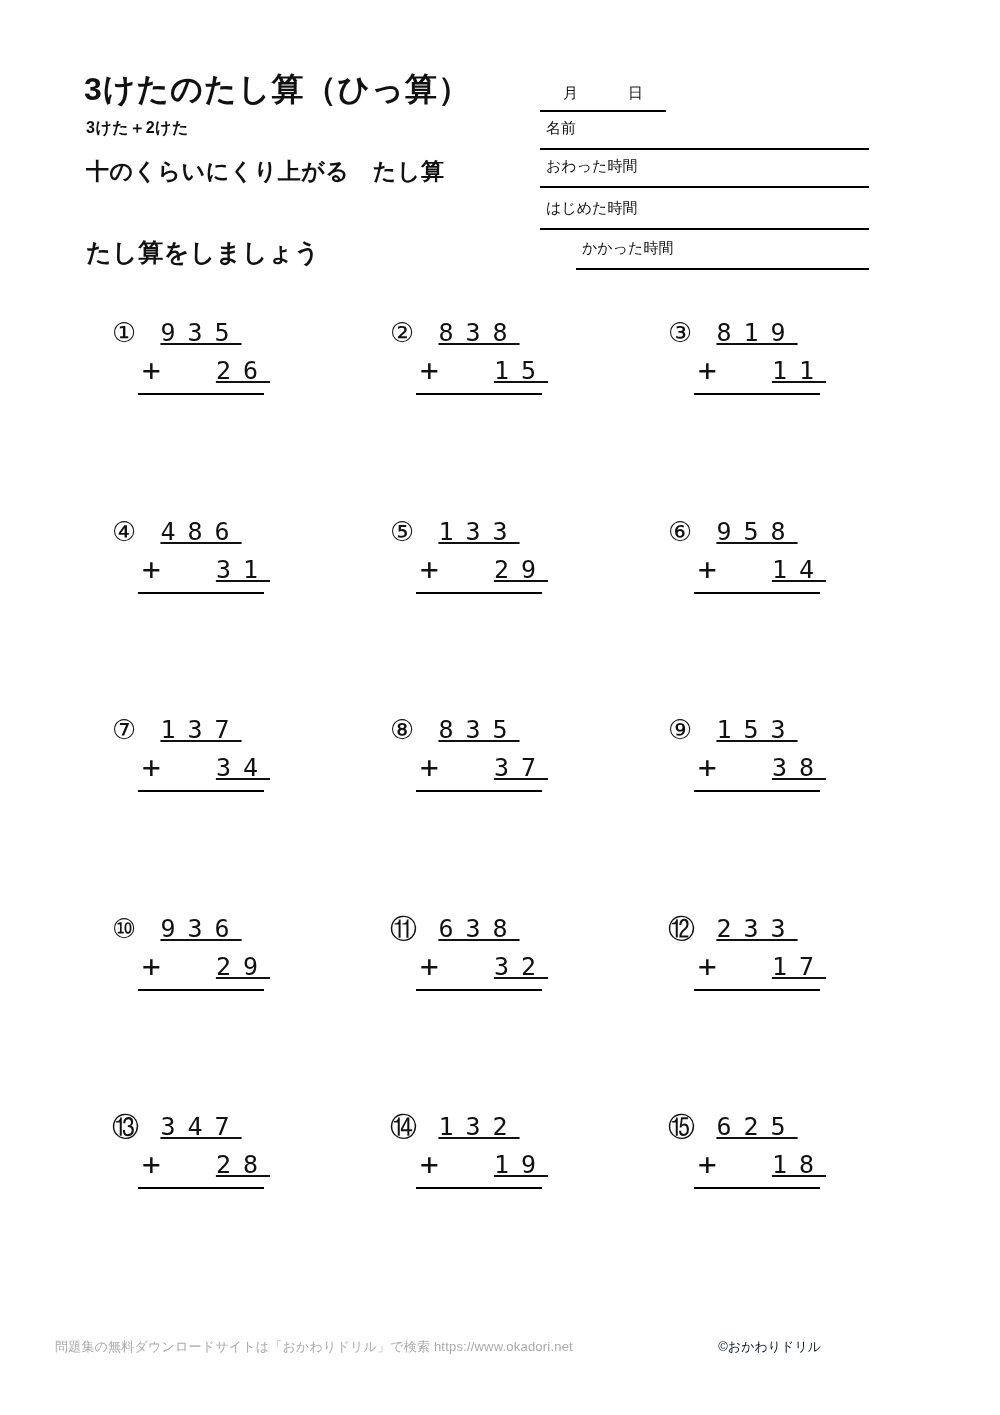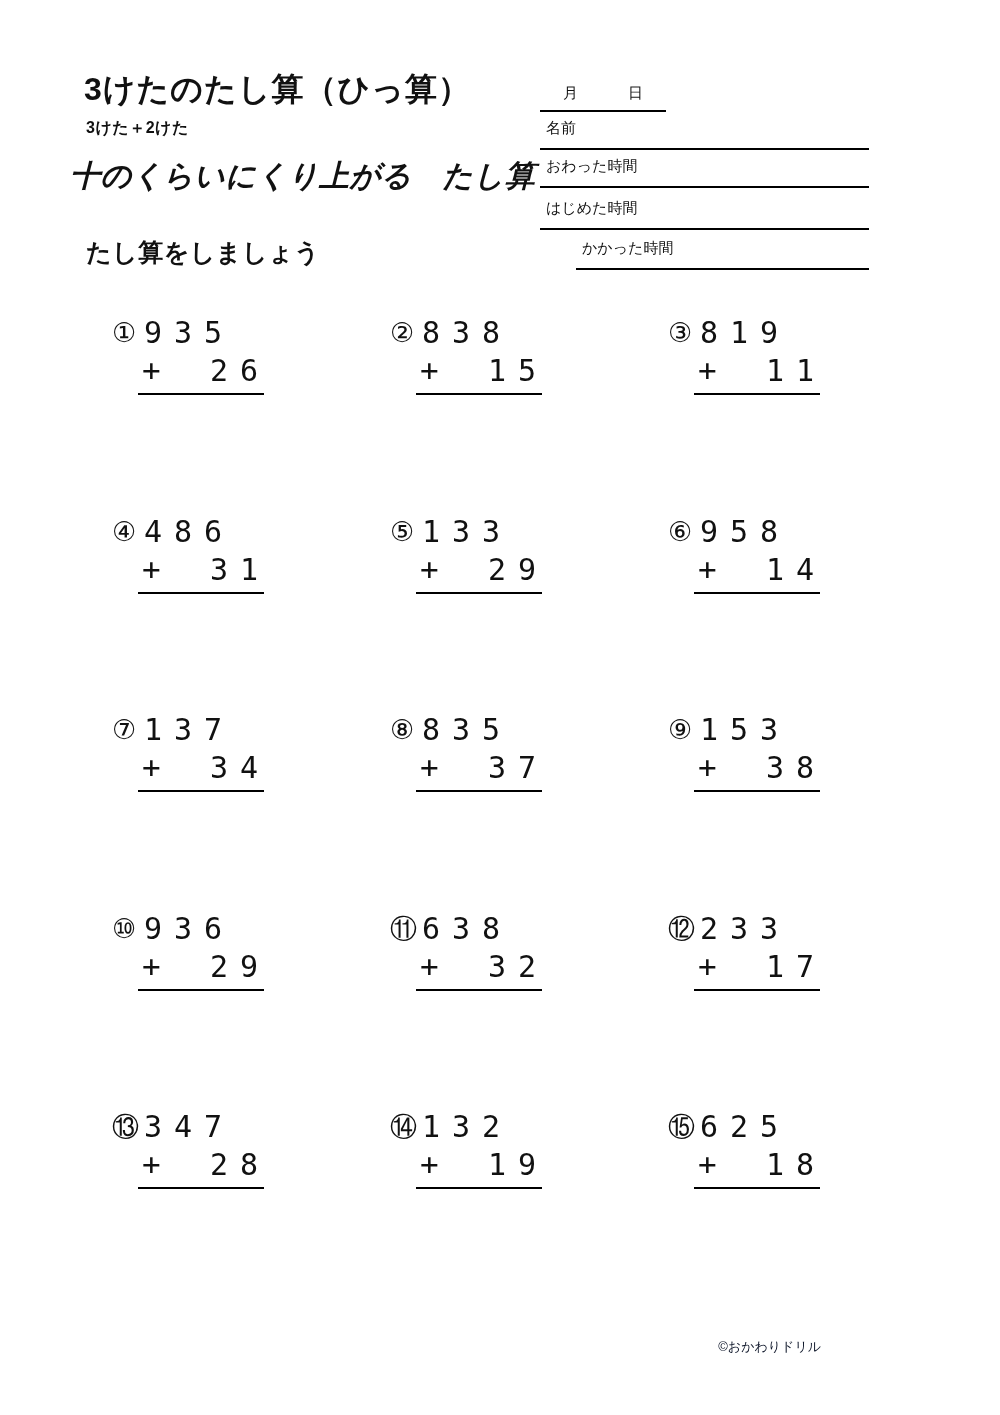--- a/index.html
+++ b/index.html
@@ -14,22 +14,22 @@
   
   .title {
     position: absolute; left: 84px; top: 68px;
     font-size: 32px; font-weight: bold; letter-spacing: 1px; margin: 0;
   }
   .sub1 {
     position: absolute; left: 86px; top: 118px;
     font-size: 16px; font-weight: 600; letter-spacing: 0.5px;
   }
   .sub2 {
-    position: absolute; left: 70px; top: 156px;
-    font-size: 30px; font-weight: 600; letter-spacing: 0.5px; font-style: italic;
+    position: absolute; left: 86px; top: 156px;
+    font-size: 23px; font-weight: 600; letter-spacing: 0.5px;
   }
   .instruction {
     position: absolute; left: 86px; top: 236px;
     font-size: 25px; font-weight: 600; letter-spacing: 0.5px;
   }
 
   
   .info { position: absolute; left: 540px; top: 80px; width: 340px; }
   .date-row {
     width: 126px; height: 32px;
@@ -55,23 +55,23 @@
   }
   .problem { display: flex; align-items: flex-start; }
   .pnum {
     width: 31px; flex: 0 0 31px;
     font-size: 27px; line-height: 37px;
     font-family: "DejaVu Sans", "Liberation Sans", sans-serif;
   }
   .calc { width: 114px; margin-left: 1px; }
   .digits {
     font-family: "DejaVu Sans Mono", "Liberation Mono", monospace;
-    font-size: 30px; line-height: 37px;
+    font-size: 25px; line-height: 37px;
     letter-spacing: 12px; margin-right: -12px;
-    text-align: left; white-space: nowrap;
+    text-align: center; white-space: nowrap; text-decoration: underline;
   }
   .top { width: 100%; }
   .bot { display: flex; justify-content: space-between; align-items: center; margin-top: 1px; }
   .plus {
     font-family: "DejaVu Sans Mono", "Liberation Mono", monospace;
     font-size: 31px; line-height: 37px; margin-left: -2px;
   }
   .rule {
     width: 126px; height: 0;
     border-top: 2.5px solid #000;
@@ -294,15 +294,16 @@
         <div class="bot">
           <span class="plus">+</span>
           <span class="digits">18</span>
         </div>
         <div class="rule"></div>
       </div>
     </div>
 
   </section>
 
+  <div class="footer-left">問題集の無料ダウンロードサイトは「おかわりドリル」で検索  https://www.okadori.net</div>
   <div class="footer-right">©おかわりドリル</div>
 
 </div>
 
 </body></html>

